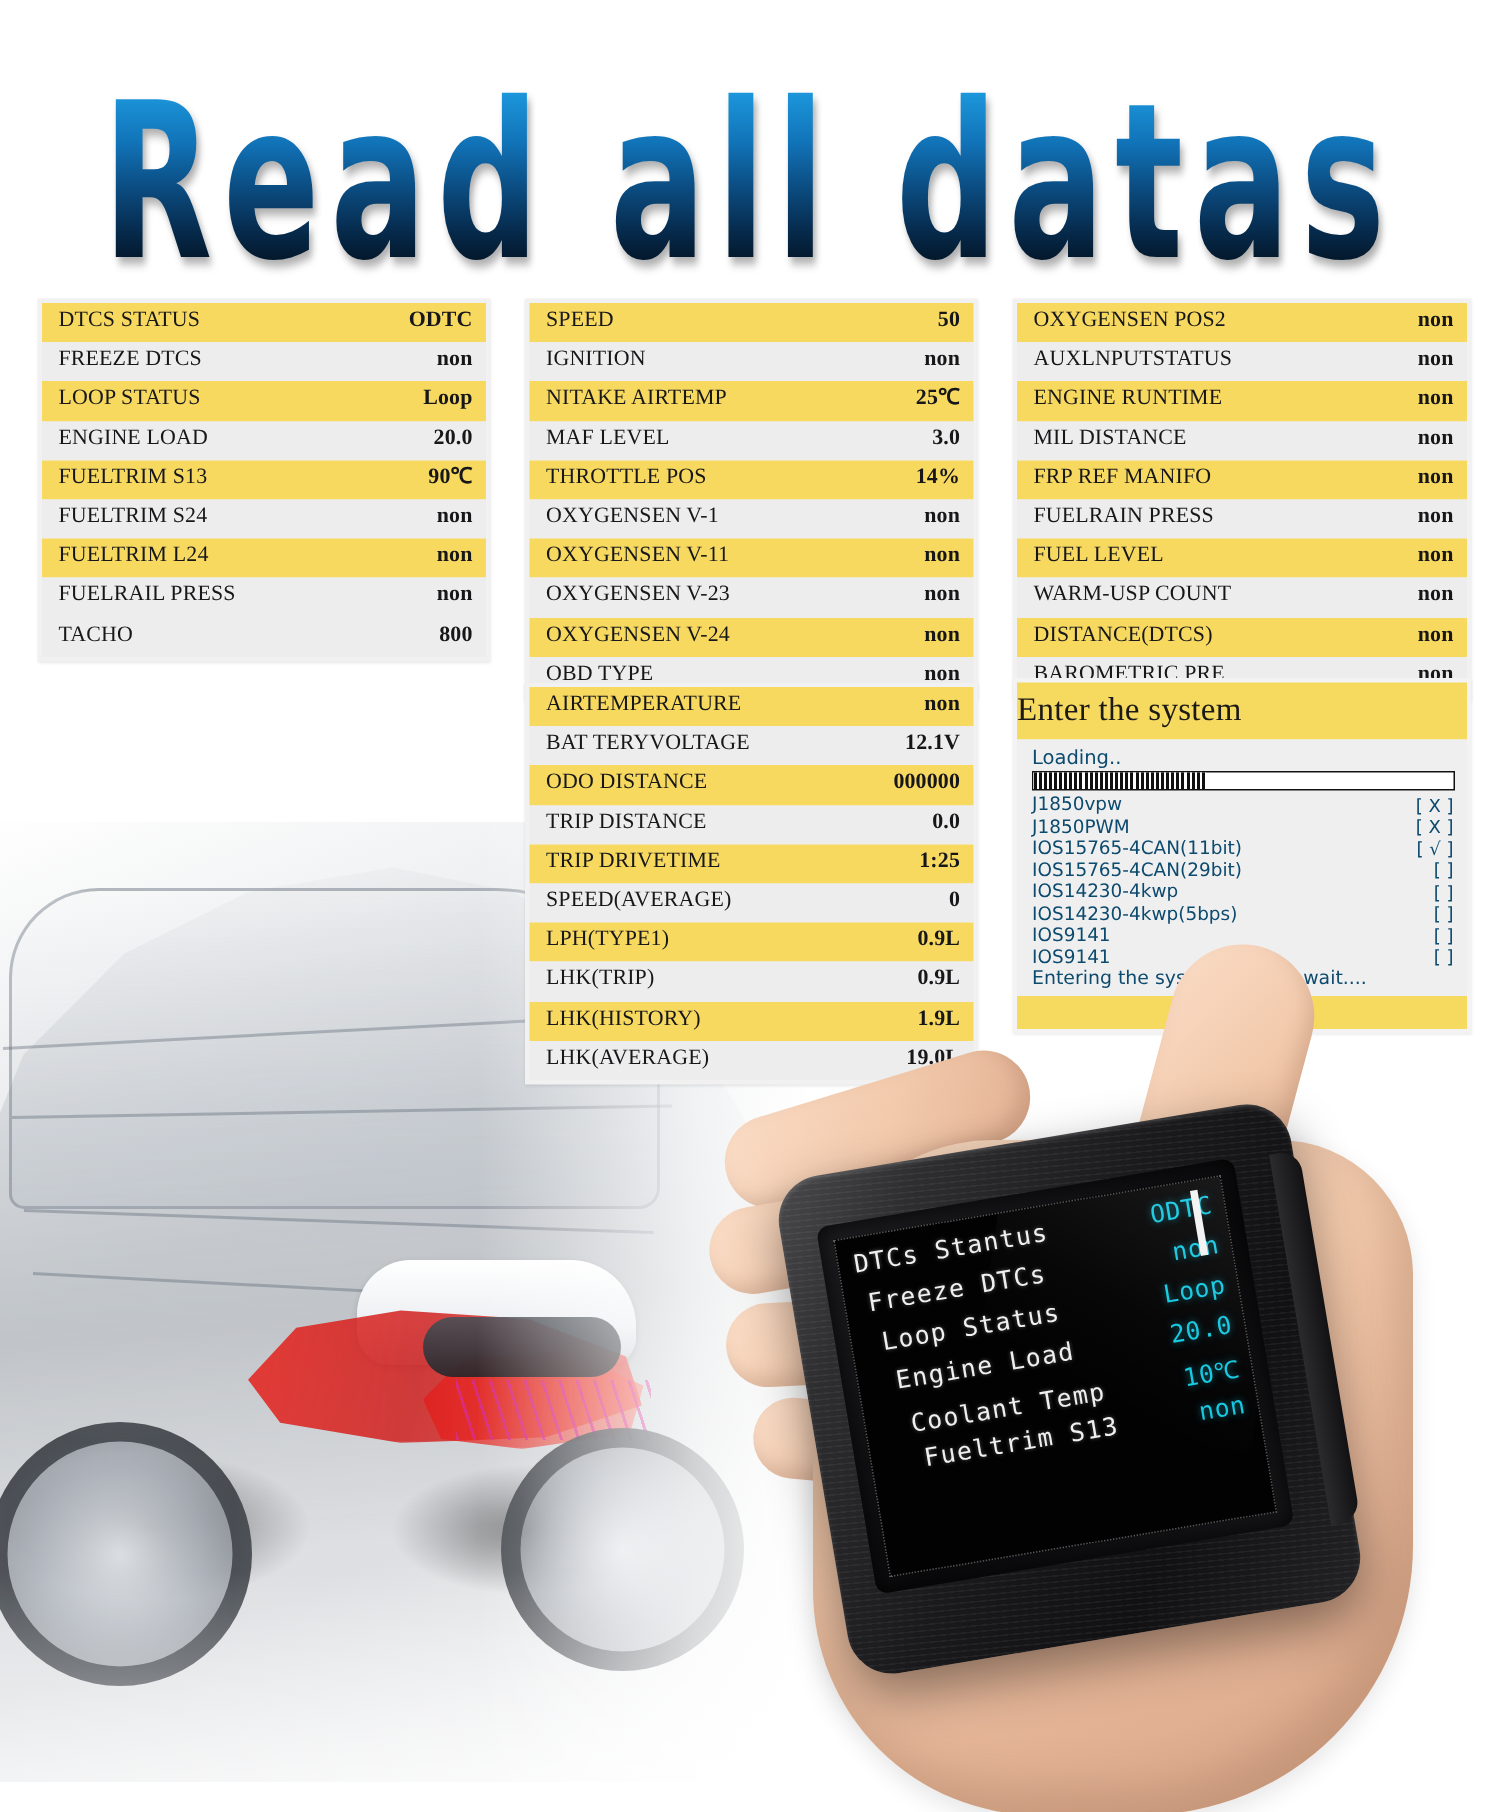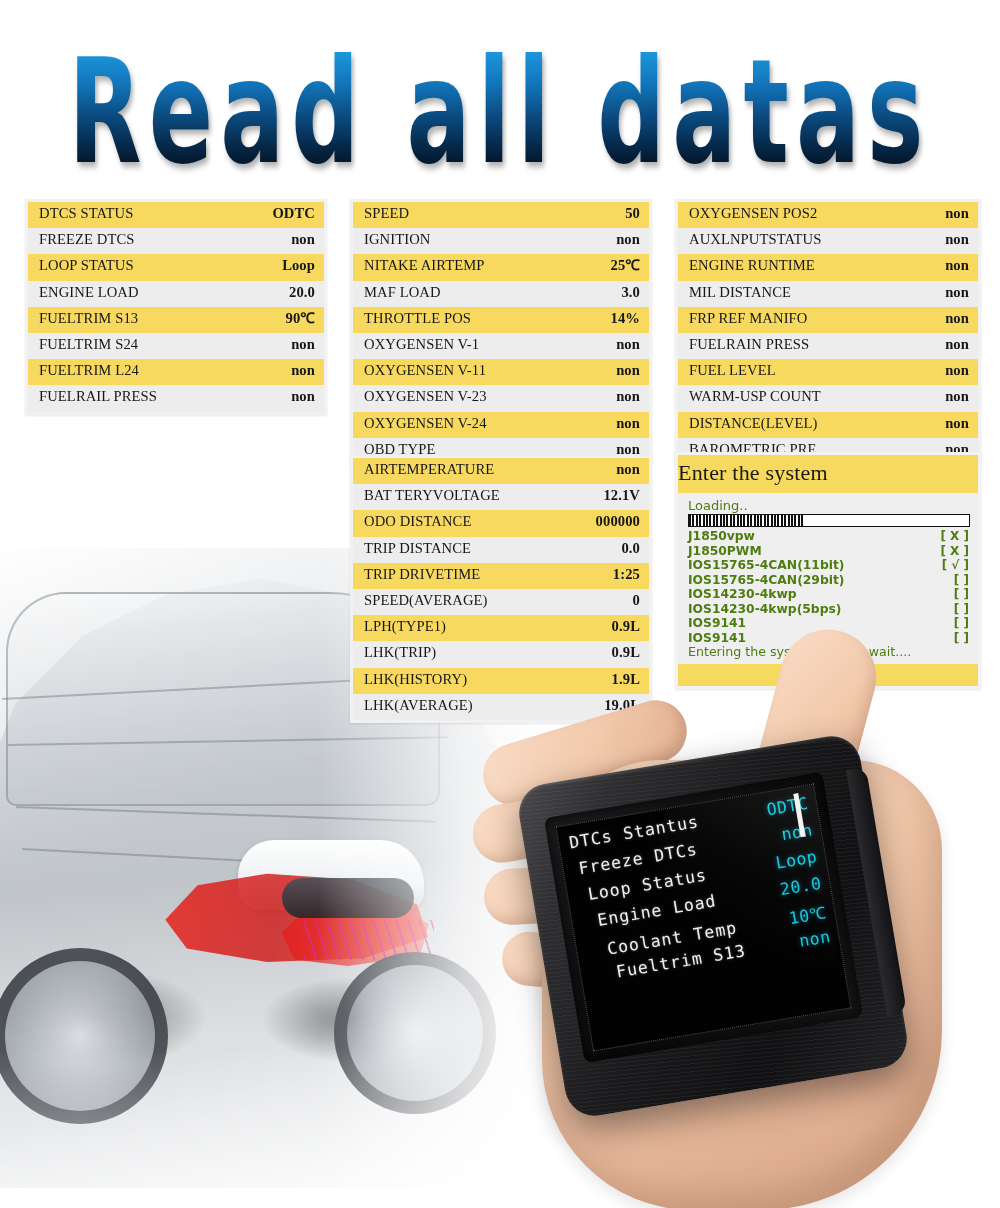--- a/index.html
+++ b/index.html
@@ -5,21 +5,21 @@
   html,body{margin:0;padding:0;}
   body{
     width:1000px;height:1208px;position:relative;overflow:hidden;
     background:#ffffff;
     font-family:"Liberation Serif", serif;
   }
 
   
   .title-wrap{
     position:absolute;left:0;top:58px;width:1000px;height:118px;
-    display:flex;align-items:flex-start;justify-content:center;
+    display:flex;align-items:flex-end;justify-content:center;
     pointer-events:none;
   }
   .title{
     font-family:"DejaVu Sans", sans-serif;
     font-weight:bold;
     font-size:93px;
     letter-spacing:7px;
     transform:scale(1.02,1.55);
     transform-origin:center center;
     background:linear-gradient(180deg,
@@ -143,36 +143,35 @@
     font-size:22px;
     color:#1b1a16;
     padding:5px 0 7px;
     letter-spacing:.2px;
   }
   .es-body{
     background:#efefef;
     padding:4px 8px 3px 8px;
     font-family:"DejaVu Sans", sans-serif;
     font-size:12.3px;
-    color:#4d7c0f;
+    color:#0c4a6e;
     line-height:1.18;
   }
   .es-loading{font-size:13px;margin:1px 0 1px 2px;}
   .progress-outer{
     height:11px;border:1.4px solid #111;background:#fff;
     margin:0 0 2px 2px;position:relative;
   }
   .progress-fill{
     position:absolute;left:0;top:0;bottom:0;width:41%;
     background:repeating-linear-gradient(90deg,#101010 0px,#101010 2px,#ffffff 2px,#ffffff 3.4px);
   }
   .es-row{
-    display:flex;justify-content:space-between;align-items:flex-start;
+    display:flex;justify-content:space-between;align-items:flex-end;
     padding:0 1px 0 2px;
-    font-weight:bold;
   }
   .es-row .name{white-space:nowrap;}
   .es-row .flag{white-space:nowrap;font-size:12px;}
   .es-wait{margin:0 0 1px 2px;font-size:12.6px;}
   .es-footer{background:#f6d95f;height:22px;}
 
   
   .hand{
     position:absolute;left:468px;top:640px;width:520px;height:568px;
   }
@@ -298,36 +297,40 @@
       <span class="v">non</span>
     </div>
     <div class="drow odd">
       <span class="k">FUELTRIM L24</span>
       <span class="v">non</span>
     </div>
     <div class="drow even">
       <span class="k">FUELRAIL PRESS</span>
       <span class="v">non</span>
     </div>
+    <div class="drow even">
+      <span class="k">TACHO</span>
+      <span class="v">800</span>
+    </div>
   </div>
 <div class="dtable" id="table-2">
     <div class="drow odd">
       <span class="k">SPEED</span>
       <span class="v">50</span>
     </div>
     <div class="drow even">
       <span class="k">IGNITION</span>
       <span class="v">non</span>
     </div>
     <div class="drow odd">
       <span class="k">NITAKE AIRTEMP</span>
       <span class="v">25℃</span>
     </div>
     <div class="drow even">
-      <span class="k">MAF LOAD</span>
+      <span class="k">MAF LEVEL</span>
       <span class="v">3.0</span>
     </div>
     <div class="drow odd">
       <span class="k">THROTTLE POS</span>
       <span class="v">14%</span>
     </div>
     <div class="drow even">
       <span class="k">OXYGENSEN V-1</span>
       <span class="v">non</span>
     </div>
@@ -375,21 +378,21 @@
     </div>
     <div class="drow odd">
       <span class="k">FUEL LEVEL</span>
       <span class="v">non</span>
     </div>
     <div class="drow even">
       <span class="k">WARM-USP COUNT</span>
       <span class="v">non</span>
     </div>
     <div class="drow odd">
-      <span class="k">DISTANCE(LEVEL)</span>
+      <span class="k">DISTANCE(DTCS)</span>
       <span class="v">non</span>
     </div>
     <div class="drow even">
       <span class="k">BAROMETRIC PRE</span>
       <span class="v">non</span>
     </div>
   </div>
 <div class="dtable" id="table-4">
     <div class="drow odd">
       <span class="k">AIRTEMPERATURE</span>

